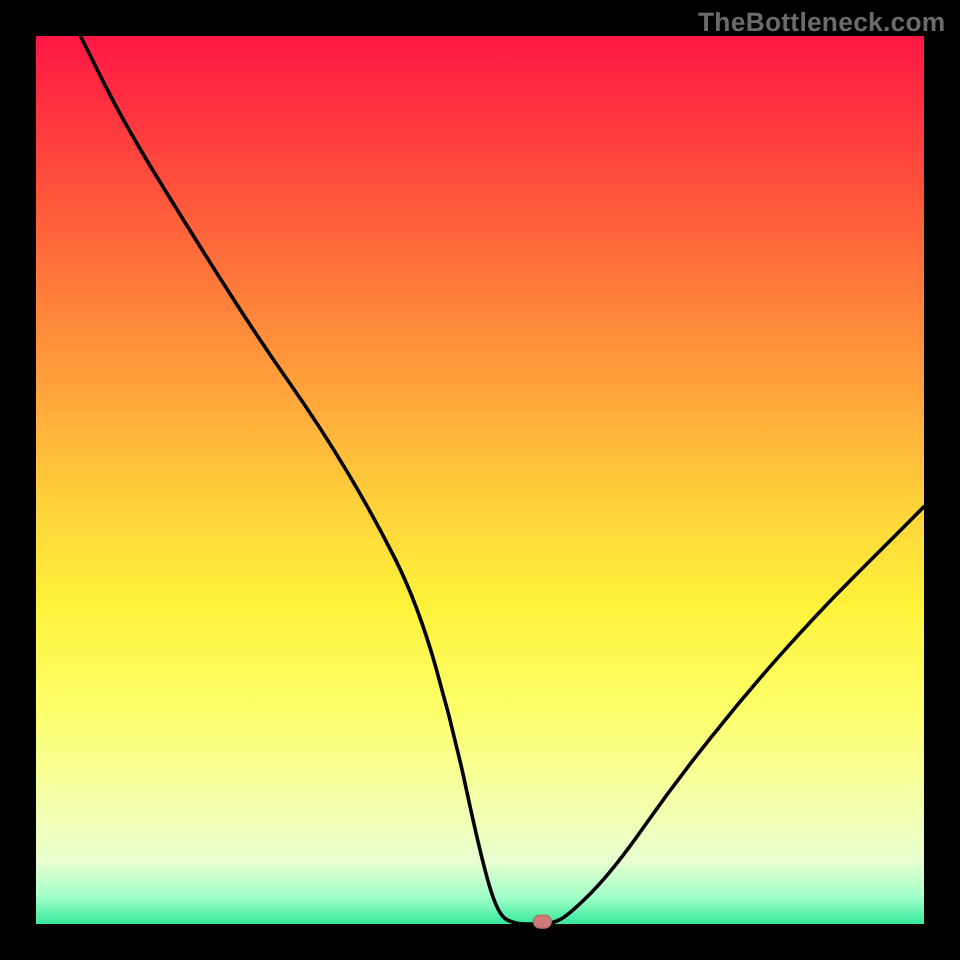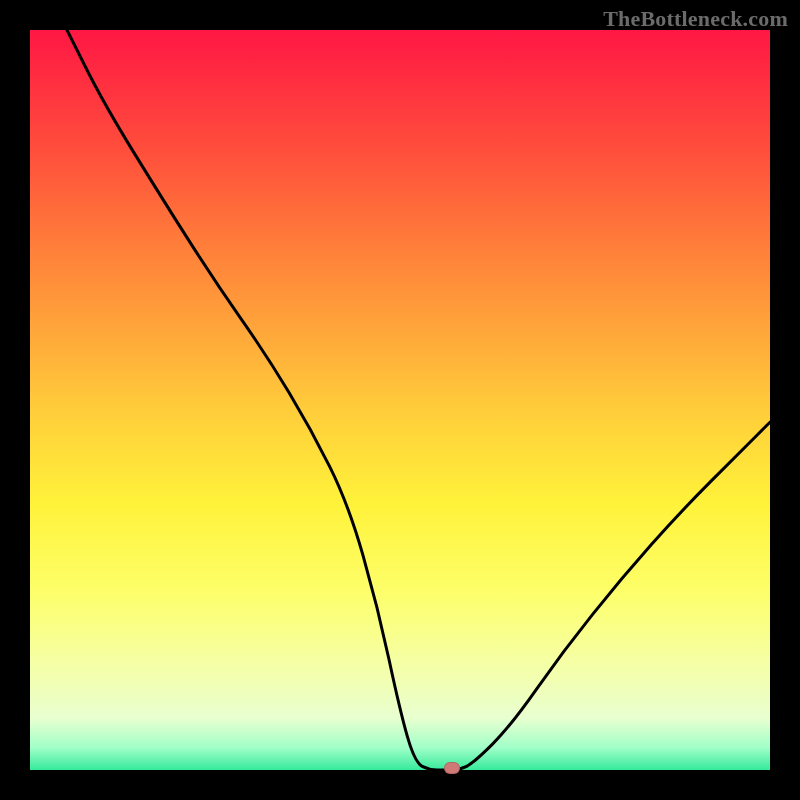--- a/index.html
+++ b/index.html
@@ -27,21 +27,21 @@
       #f5ffa8 86%,
       #e8ffd0 93%,
       #a0ffc8 97%,
       #36e99b 100%
     );
   }
   .watermark {
     position: absolute;
     top: 6px;
     right: 12px;
-    font-family: Liberation Serif, serif;
+    font-family: Liberation Sans, sans-serif;
     font-size: 22px;
     font-weight: 600;
     color: #6b6b6b;
     letter-spacing: 0.2px;
     user-select: none;
   }
   svg.curve {
     position: absolute;
     left: 0; top: 0;
     width: 100%; height: 100%;

